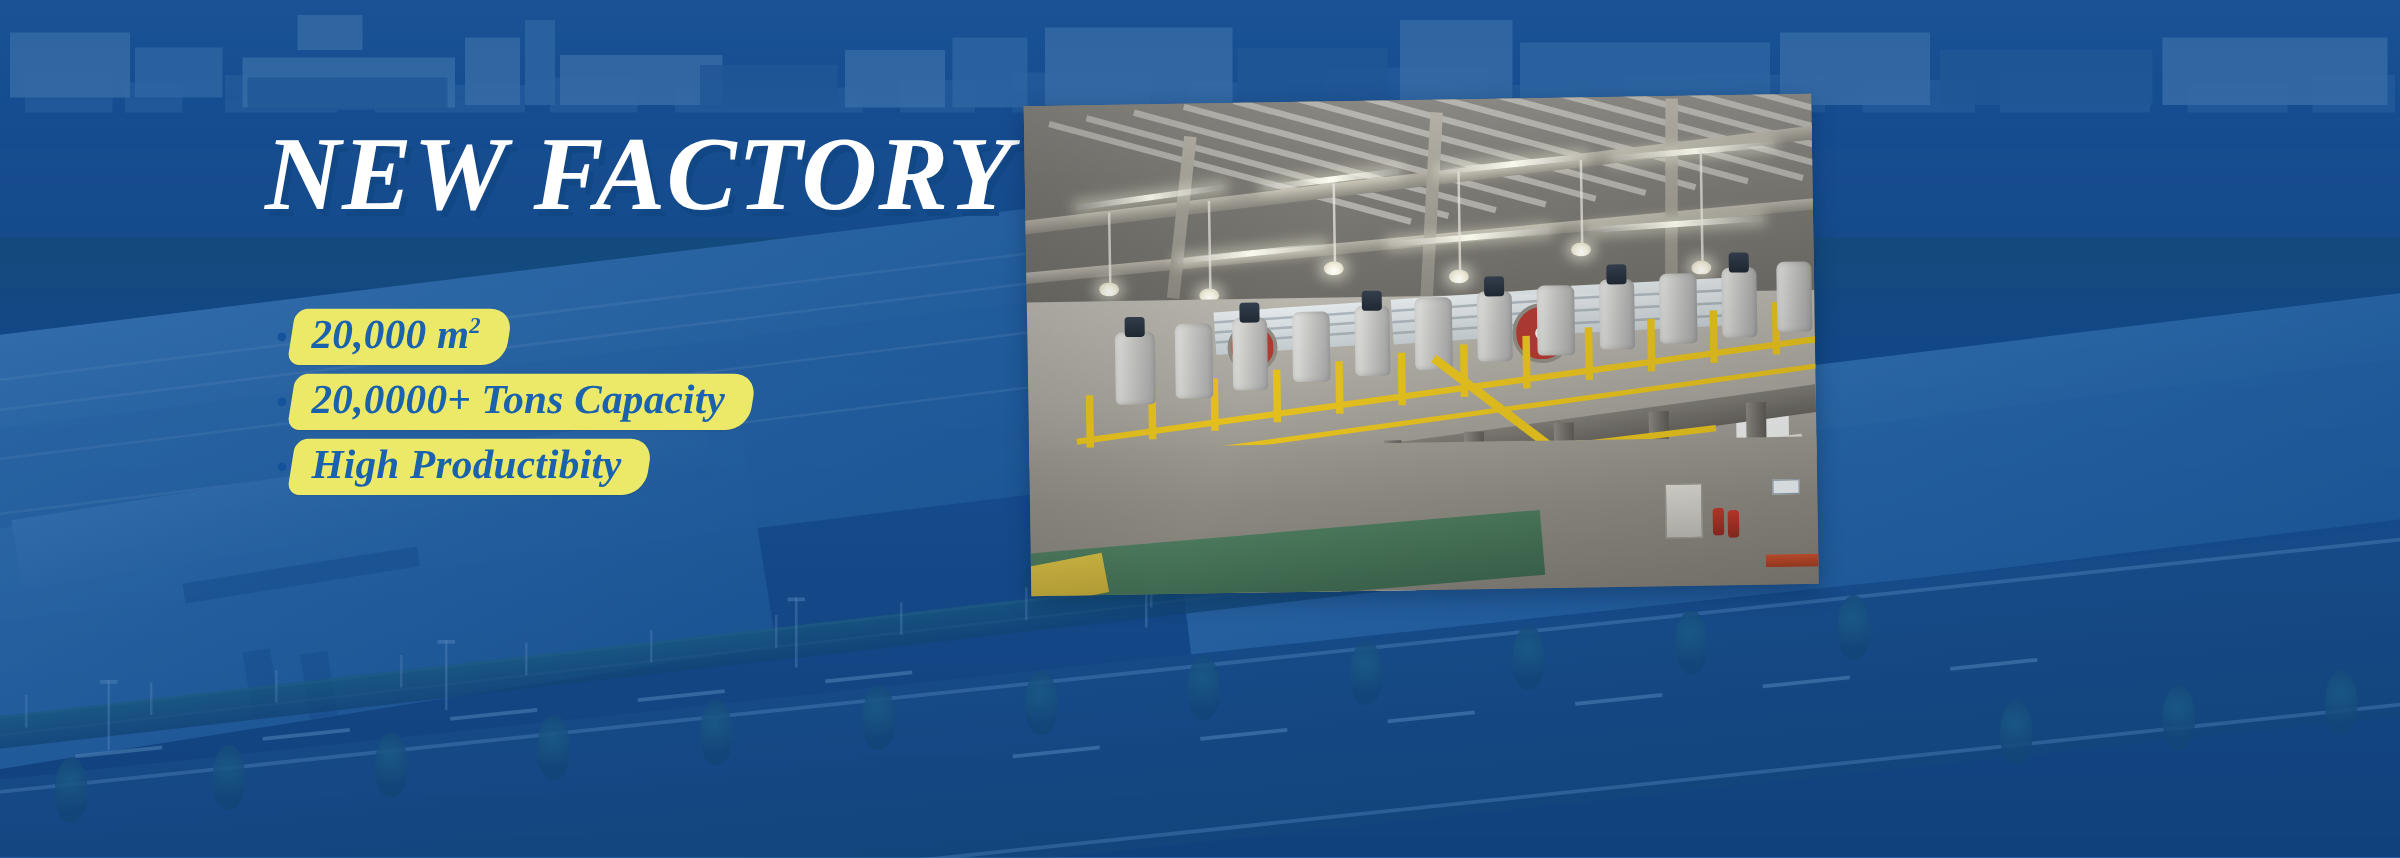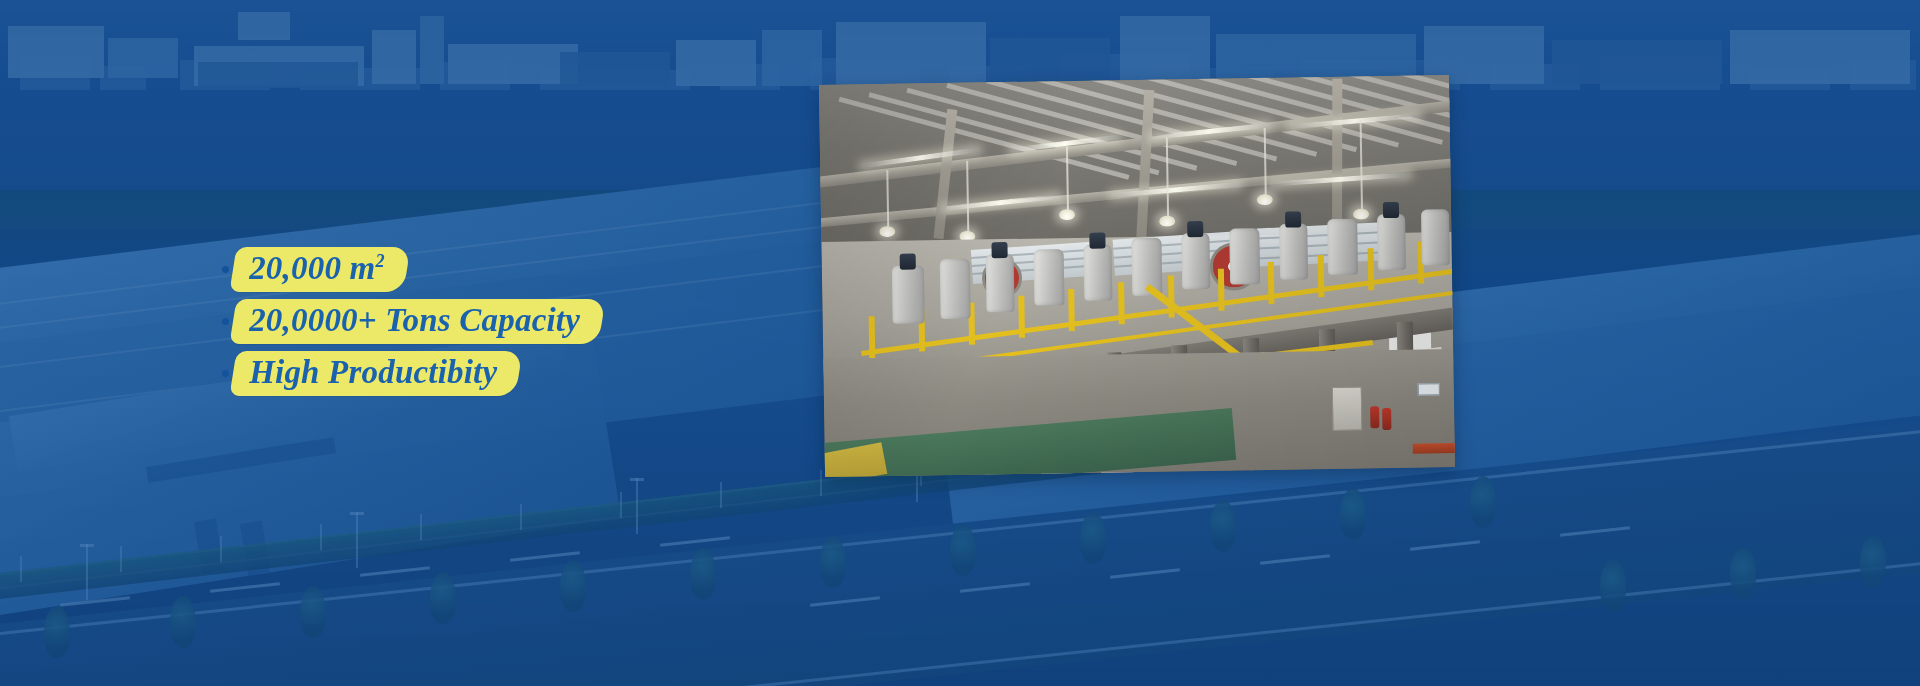--- a/index.html
+++ b/index.html
@@ -377,20 +377,21 @@
     <div class="lamp-head" style="left:630px;top:478px;"></div>
     <div class="lamp" style="left:916px;top:446px;height:56px;"></div>
     <div class="lamp-head" style="left:910px;top:446px;"></div>
     <div class="lamp" style="left:1196px;top:414px;height:56px;"></div>
     <div class="lamp-head" style="left:1190px;top:414px;"></div>
 
     <div class="bg-tint"></div>
     <div class="bg-tint2"></div>
   </div>
 
+  <div class="headline">NEW FACTORY</div>
 
   <div class="badges">
 
     <div class="badge-row">
       <span class="bullet"></span>
       <span class="pill">
         <span class="pill-text"><span>20,000 m</span><sup>2</sup></span>
       </span>
     </div>
 

